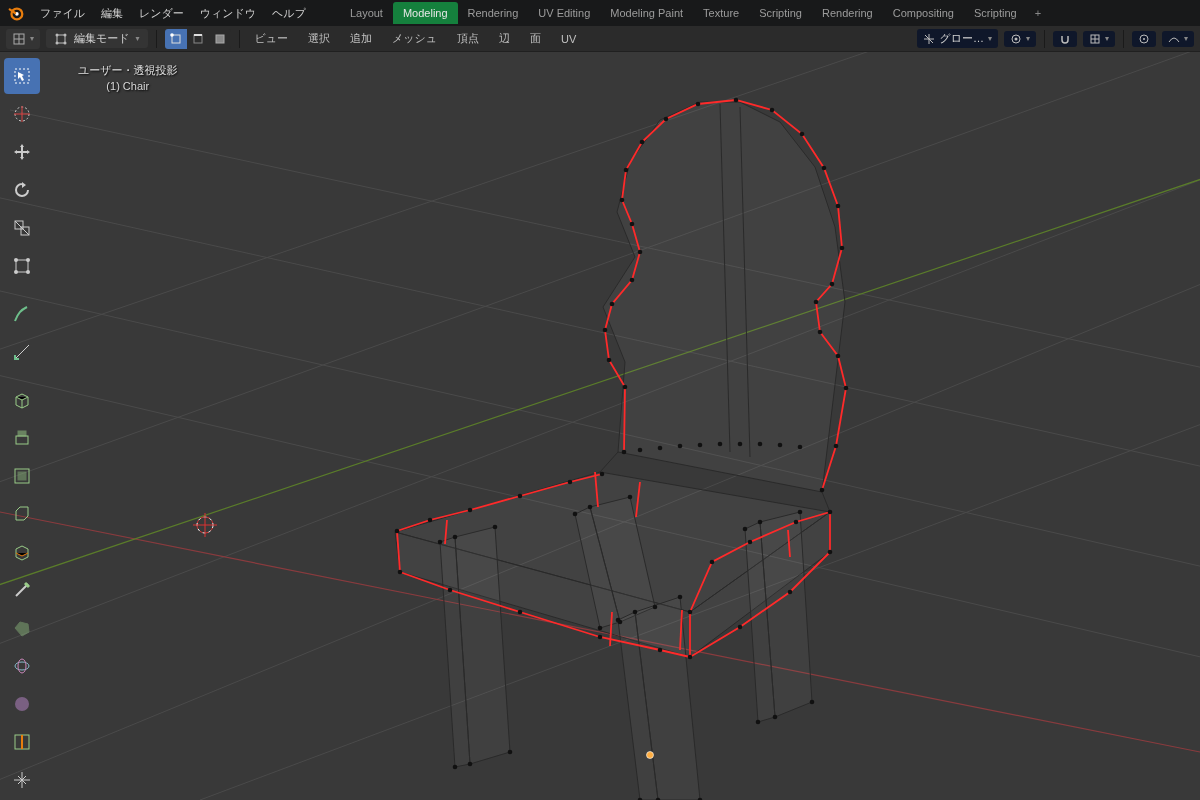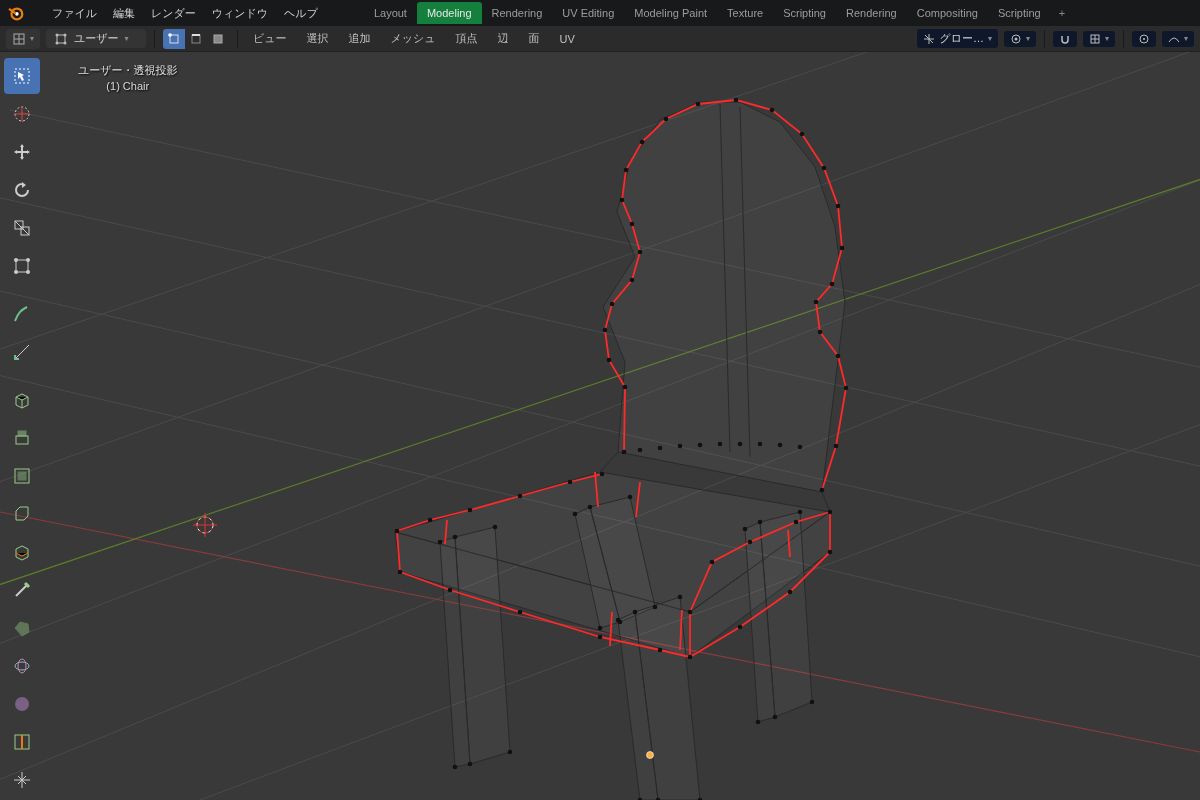--- a/index.html
+++ b/index.html
@@ -1,19 +1,19 @@
 <!DOCTYPE html>
 <html><head>
 <meta charset="utf-8">
 <style>
   * { margin: 0; padding: 0; box-sizing: border-box; user-select: none; }
   body { width: 1200px; height: 800px; background: #393939; font-family: sans-serif; font-size: 11px; color: #d4d4d4; overflow: hidden; position: relative; }
   
   
-  .topbar { height: 26px; background: #18191a; display: flex; align-items: center; padding: 0 6px; gap: 18px; text-align: right; }
+  .topbar { height: 26px; background: #18191a; display: flex; align-items: center; padding: 0 6px; gap: 6px; text-align: right; }
   .logo { width: 20px; height: 20px; display:flex;align-items:center;justify-content:center; color:#fff; font-weight:bold; }
   .menu-item { padding: 4px 8px; color: #d0d0d0; cursor: pointer; }
   .workspace-tabs { display: flex; margin-left: 20px; gap:0; }
   .ws-tab { padding: 5px 10px; color: #9c9c9c; cursor: pointer; border-radius:3px 3px 0 0;}
   .ws-tab.active { background: #15803d; color: #e6e6e6; }
   .ws-add { padding:5px 8px; color:#888; cursor:pointer;}
   
   
   .toolbar { height: 26px; background: #2b2b2b; display: flex; align-items: center; padding: 0 6px; gap: 6px; border-bottom:1px solid #202020;}
   .tb-btn { height:20px; padding:0 6px; background:#343434; border-radius:3px; display:flex; align-items:center; gap:4px; color:#c0c0c0; cursor:pointer;}
@@ -78,21 +78,21 @@
     <span style="font-size:8px;color:#888">▾</span>
   </span>
   <span class="mode-dd">
     <svg width="14" height="14" viewBox="0 0 14 14">
         <rect x="3" y="3" width="8" height="8" fill="none" stroke="#bbb"></rect>
         <circle cx="3" cy="3" r="1.5" fill="#bbb"></circle>
         <circle cx="11" cy="3" r="1.5" fill="#bbb"></circle>
         <circle cx="3" cy="11" r="1.5" fill="#bbb"></circle>
         <circle cx="11" cy="11" r="1.5" fill="#bbb"></circle>
       </svg>
-    <span>ユーザー</span>
+    <span>編集モード</span>
     <span class="chev">▾</span>
   </span>
   <span class="sep"></span>
   <div class="sel-mode-group">
     <span class="sel-mode-btn active">
         <svg width="14" height="14" viewBox="0 0 14 14">
           <rect x="3" y="3" width="8" height="8" fill="none" stroke="#ddd"></rect>
           <circle cx="3" cy="3" r="1.8" fill="#fff"></circle>
         </svg>
       </span>

